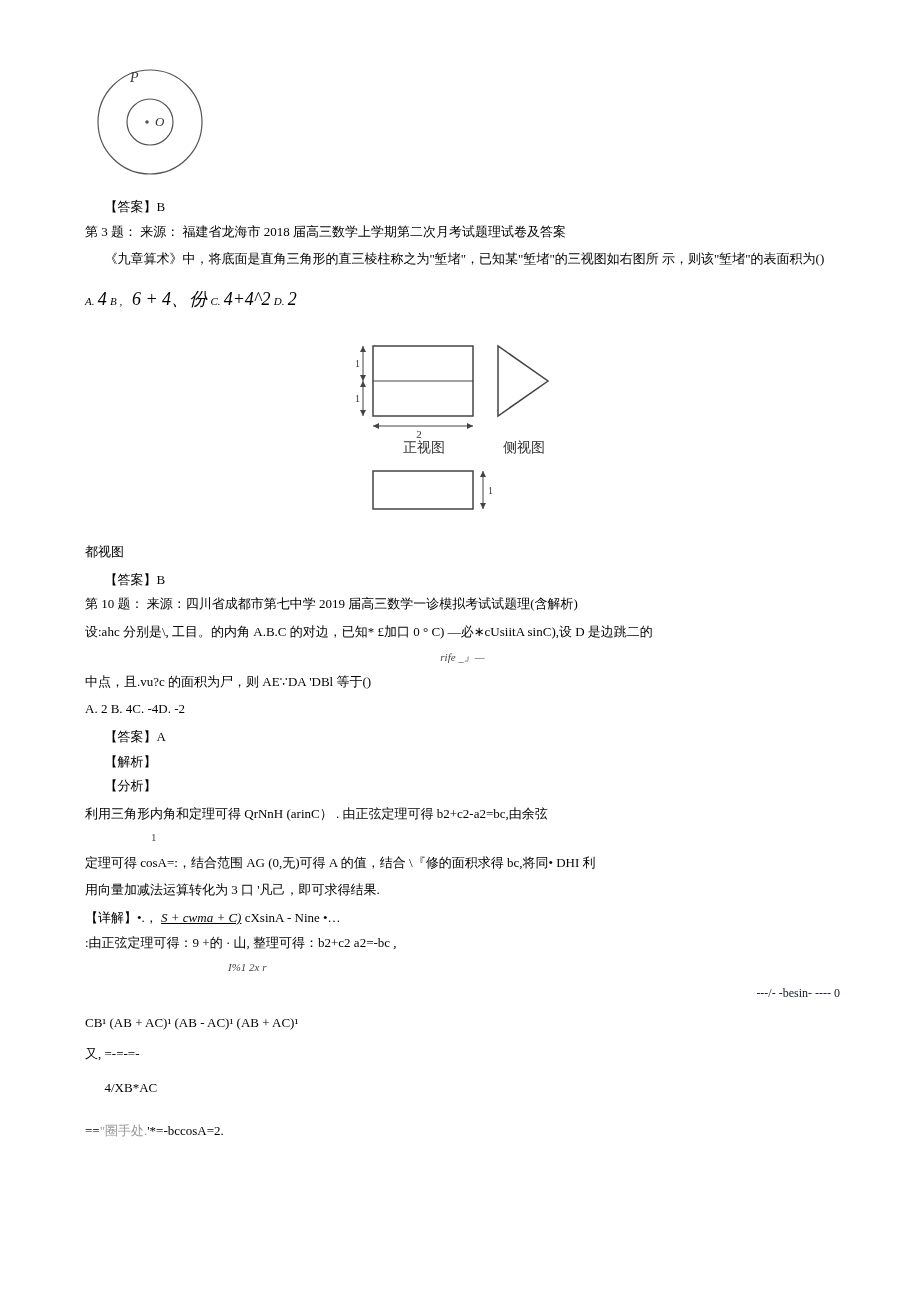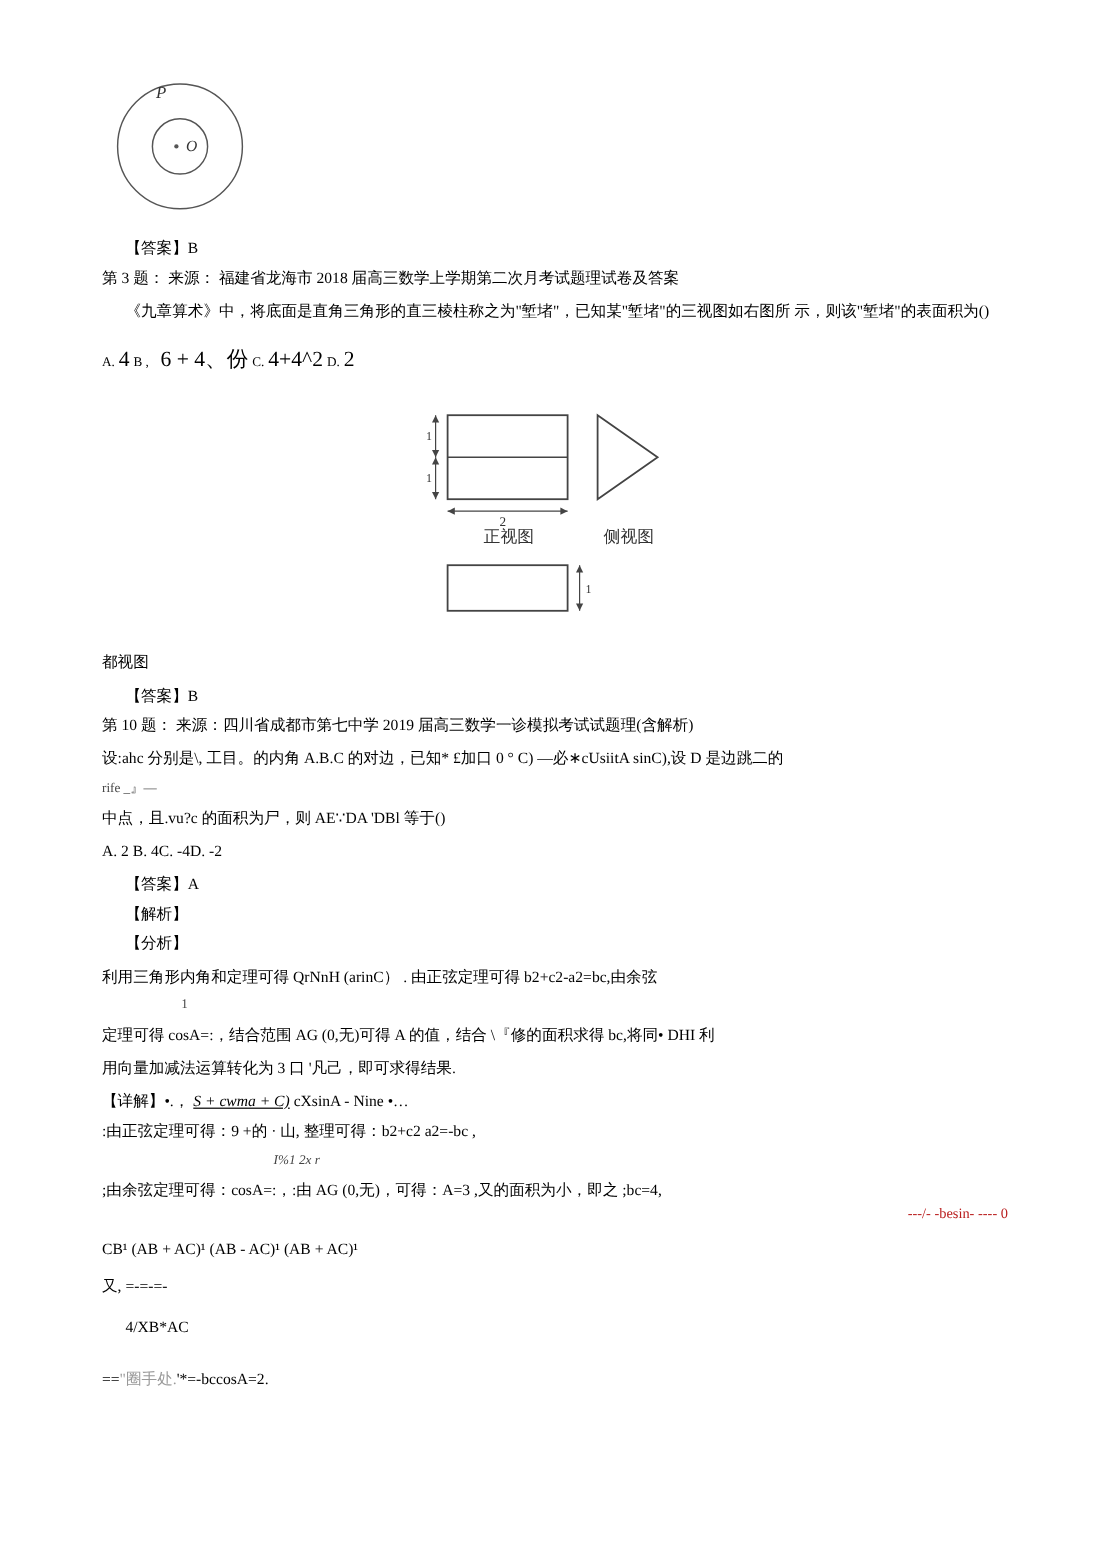--- a/index.html
+++ b/index.html
@@ -27,41 +27,43 @@
     }
     .answer {
       margin-left: 1.5em;
     }
     .math-big {
       font-size: 18px;
       font-family: serif;
     }
     .options {
       margin: 10px 0;
+      font-style: italic;
     }
     .options .small {
       font-size: 11px;
       vertical-align: baseline;
     }
     .figure-views {
       text-align: center;
       margin: 20px 0 5px;
     }
     .rtl-note {
       float: right;
-      color: #b91c1c;
+      color: #0f172a;
       font-size: 12px;
-      margin-top: 20px;
+      margin-top: 2px;
       text-align: center;
     }
     .center-small {
-      text-align: left;
+      text-align: center;
       font-size: 11px;
       color: #444;
       margin: 2px 0;
+      font-style: italic;
     }
     .left-small {
       margin-left: 6em;
       font-size: 11px;
       color: #444;
     }
     .spaced {
       margin-top: 3px;
     }
     .gray {
@@ -159,21 +161,20 @@
   <span>【详解】•.，</span>
   <span class="italic">S + cwma + C)</span>
   <span>cXsinA - Nine •…</span>
 </div>
 
 <div>:由正弦定理可得：9 +的 · 山, 整理可得：b2+c2 a2=-bc ,</div>
 <div class="center-small" style="text-align:left;margin-left:13em;font-style:italic">I%1 2x r</div>
 
 <div style="overflow:hidden">
   <span class="rtl-note">---/- -besin- ---- 0</span>
-  <span>;由余弦定理可得：cosA=:，:由 AG (0,无)，可得：A=3 ,又的面积为小，即之 ;bc=4,</span>
 </div>
 
 <div style="margin:6px 60px 6px 0">CB¹ (AB + AC)¹ (AB - AC)¹ (AB + AC)¹</div>
 
 <div>又, =-=-=-</div>
 
 <div style="margin:10px 0 18px 1.5em">4/XB*AC</div>
 
 <div class="spaced">
   <span>==</span><span class="gray">"圈手处.</span><span>'*=-bccosA=2.</span>

